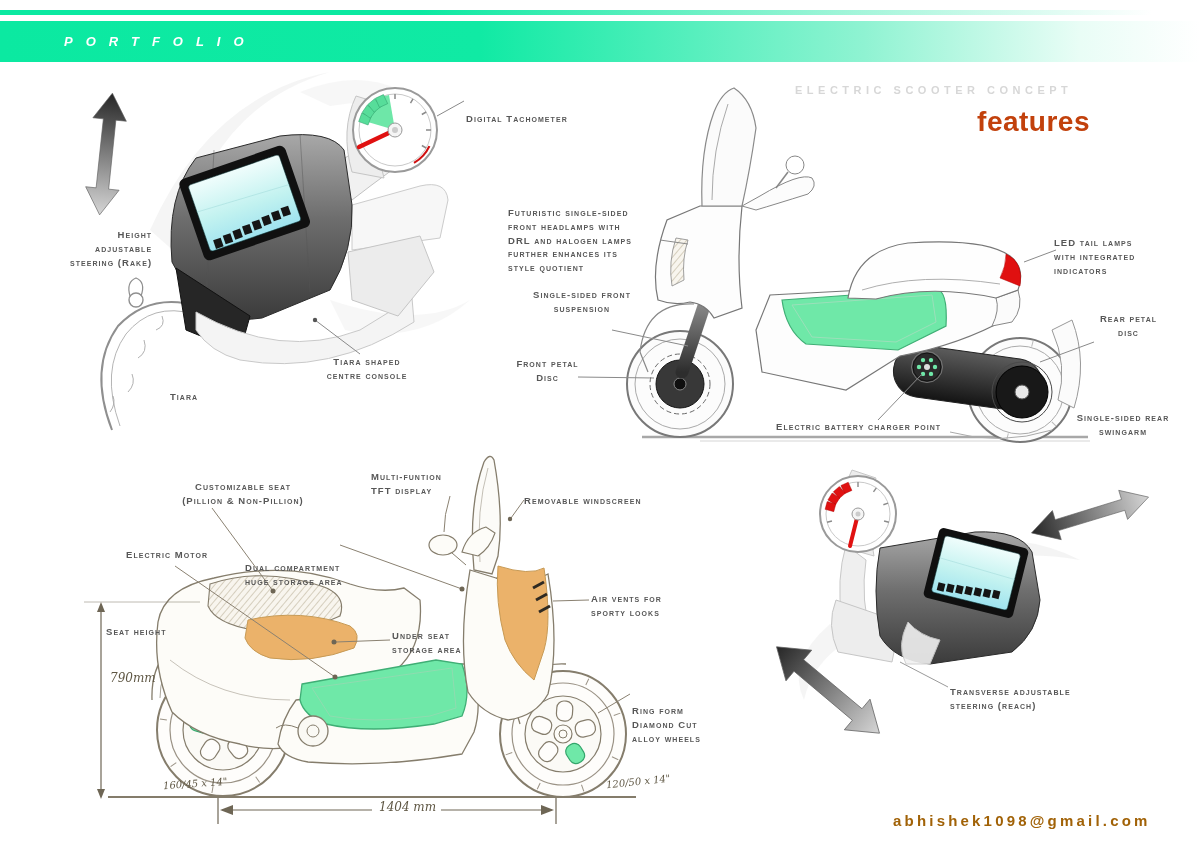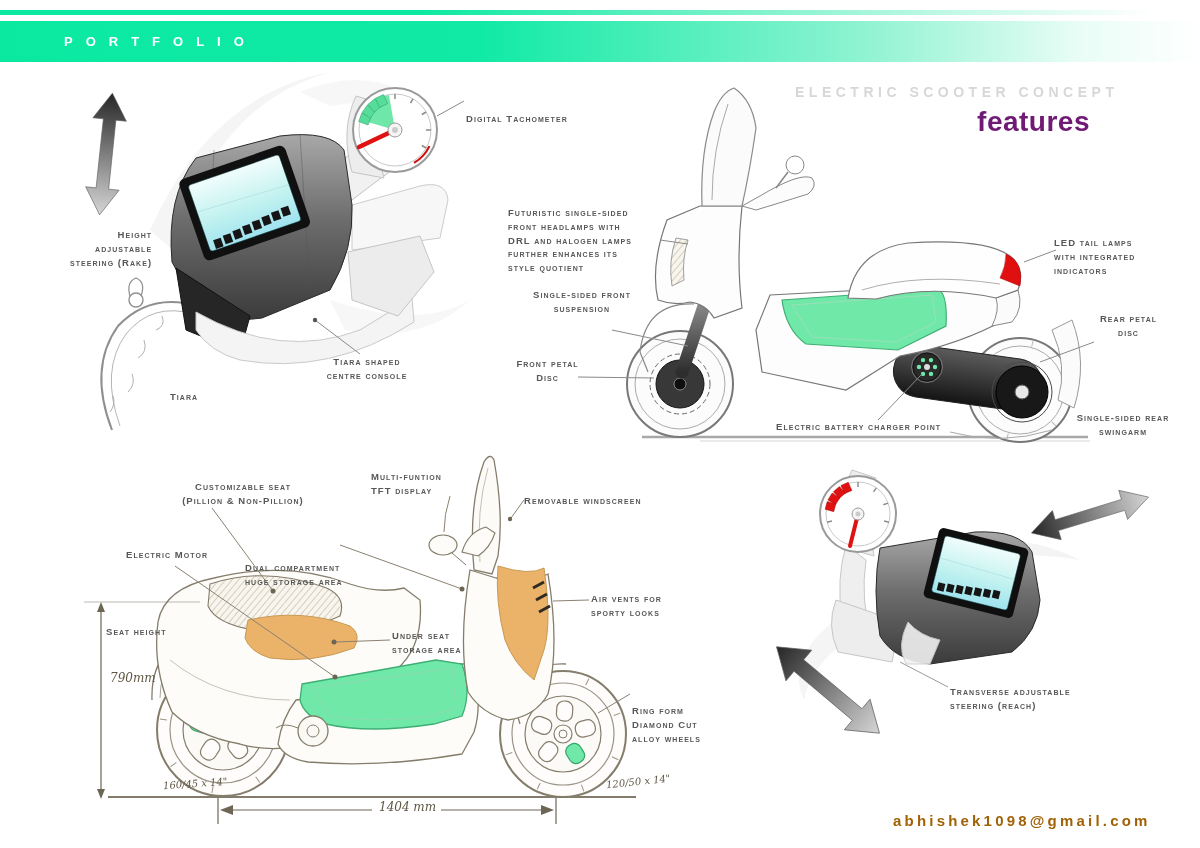--- a/index.html
+++ b/index.html
@@ -2,27 +2,27 @@
 <html><head>
 <meta charset="utf-8">
 <style>
   html,body{margin:0;padding:0;background:#fff;}
   #page{position:relative;width:1200px;height:848px;background:#ffffff;overflow:hidden;
         font-family:"Liberation Sans",sans-serif;}
   
   .banner-thin{position:absolute;left:0;top:10px;width:100%;height:5px;
     background:linear-gradient(to right,#0be9a1 0%,#0be9a1 35%,#9ef5d8 70%,rgba(255,255,255,0) 96%);}
   .banner-main{position:absolute;left:0;top:21px;width:100%;height:41px;
-    background:linear-gradient(to right,#0be9a1 0%,#10eaa4 40%,#8ff3d2 72%,#e9fdf6 90%,#ffffff 100%);}
+    background:linear-gradient(to right,#0be9a1 0%,#10eaa4 40%,#8ff3d2 72%,#e9fdf6 90%,#ffffff 100%);font-style:italic;}
   .banner-title{position:absolute;left:64px;top:0;height:41px;line-height:41px;
     color:#ffffff;font-size:13px;font-weight:700;letter-spacing:13px;}
   
-  .kicker{position:absolute;left:795px;top:84px;color:#d7d7d7;font-size:14px;font-weight:700;
+  .kicker{position:absolute;left:795px;top:84px;color:#d7d7d7;font-size:11px;font-weight:700;
     letter-spacing:4.5px;}
-  .features{position:absolute;left:950px;top:106px;width:140px;text-align:right;color:#701a75;
+  .features{position:absolute;left:950px;top:106px;width:140px;text-align:right;color:#c2410c;
     font-size:28px;font-weight:700;letter-spacing:.5px;}
   
   .lbl{position:absolute;font-size:9.5px;line-height:1.45;font-weight:700;
     font-variant:small-caps;letter-spacing:1.05px;color:#575757;white-space:pre-line;}
   .ctr{text-align:center;}
   
   .hand{position:absolute;font-family:"DejaVu Serif",serif;font-style:italic;
     color:#5f5744;font-size:12px;line-height:1;}
   
   .email{position:absolute;left:893px;top:812px;color:#a16207;font-size:15px;font-weight:700;

